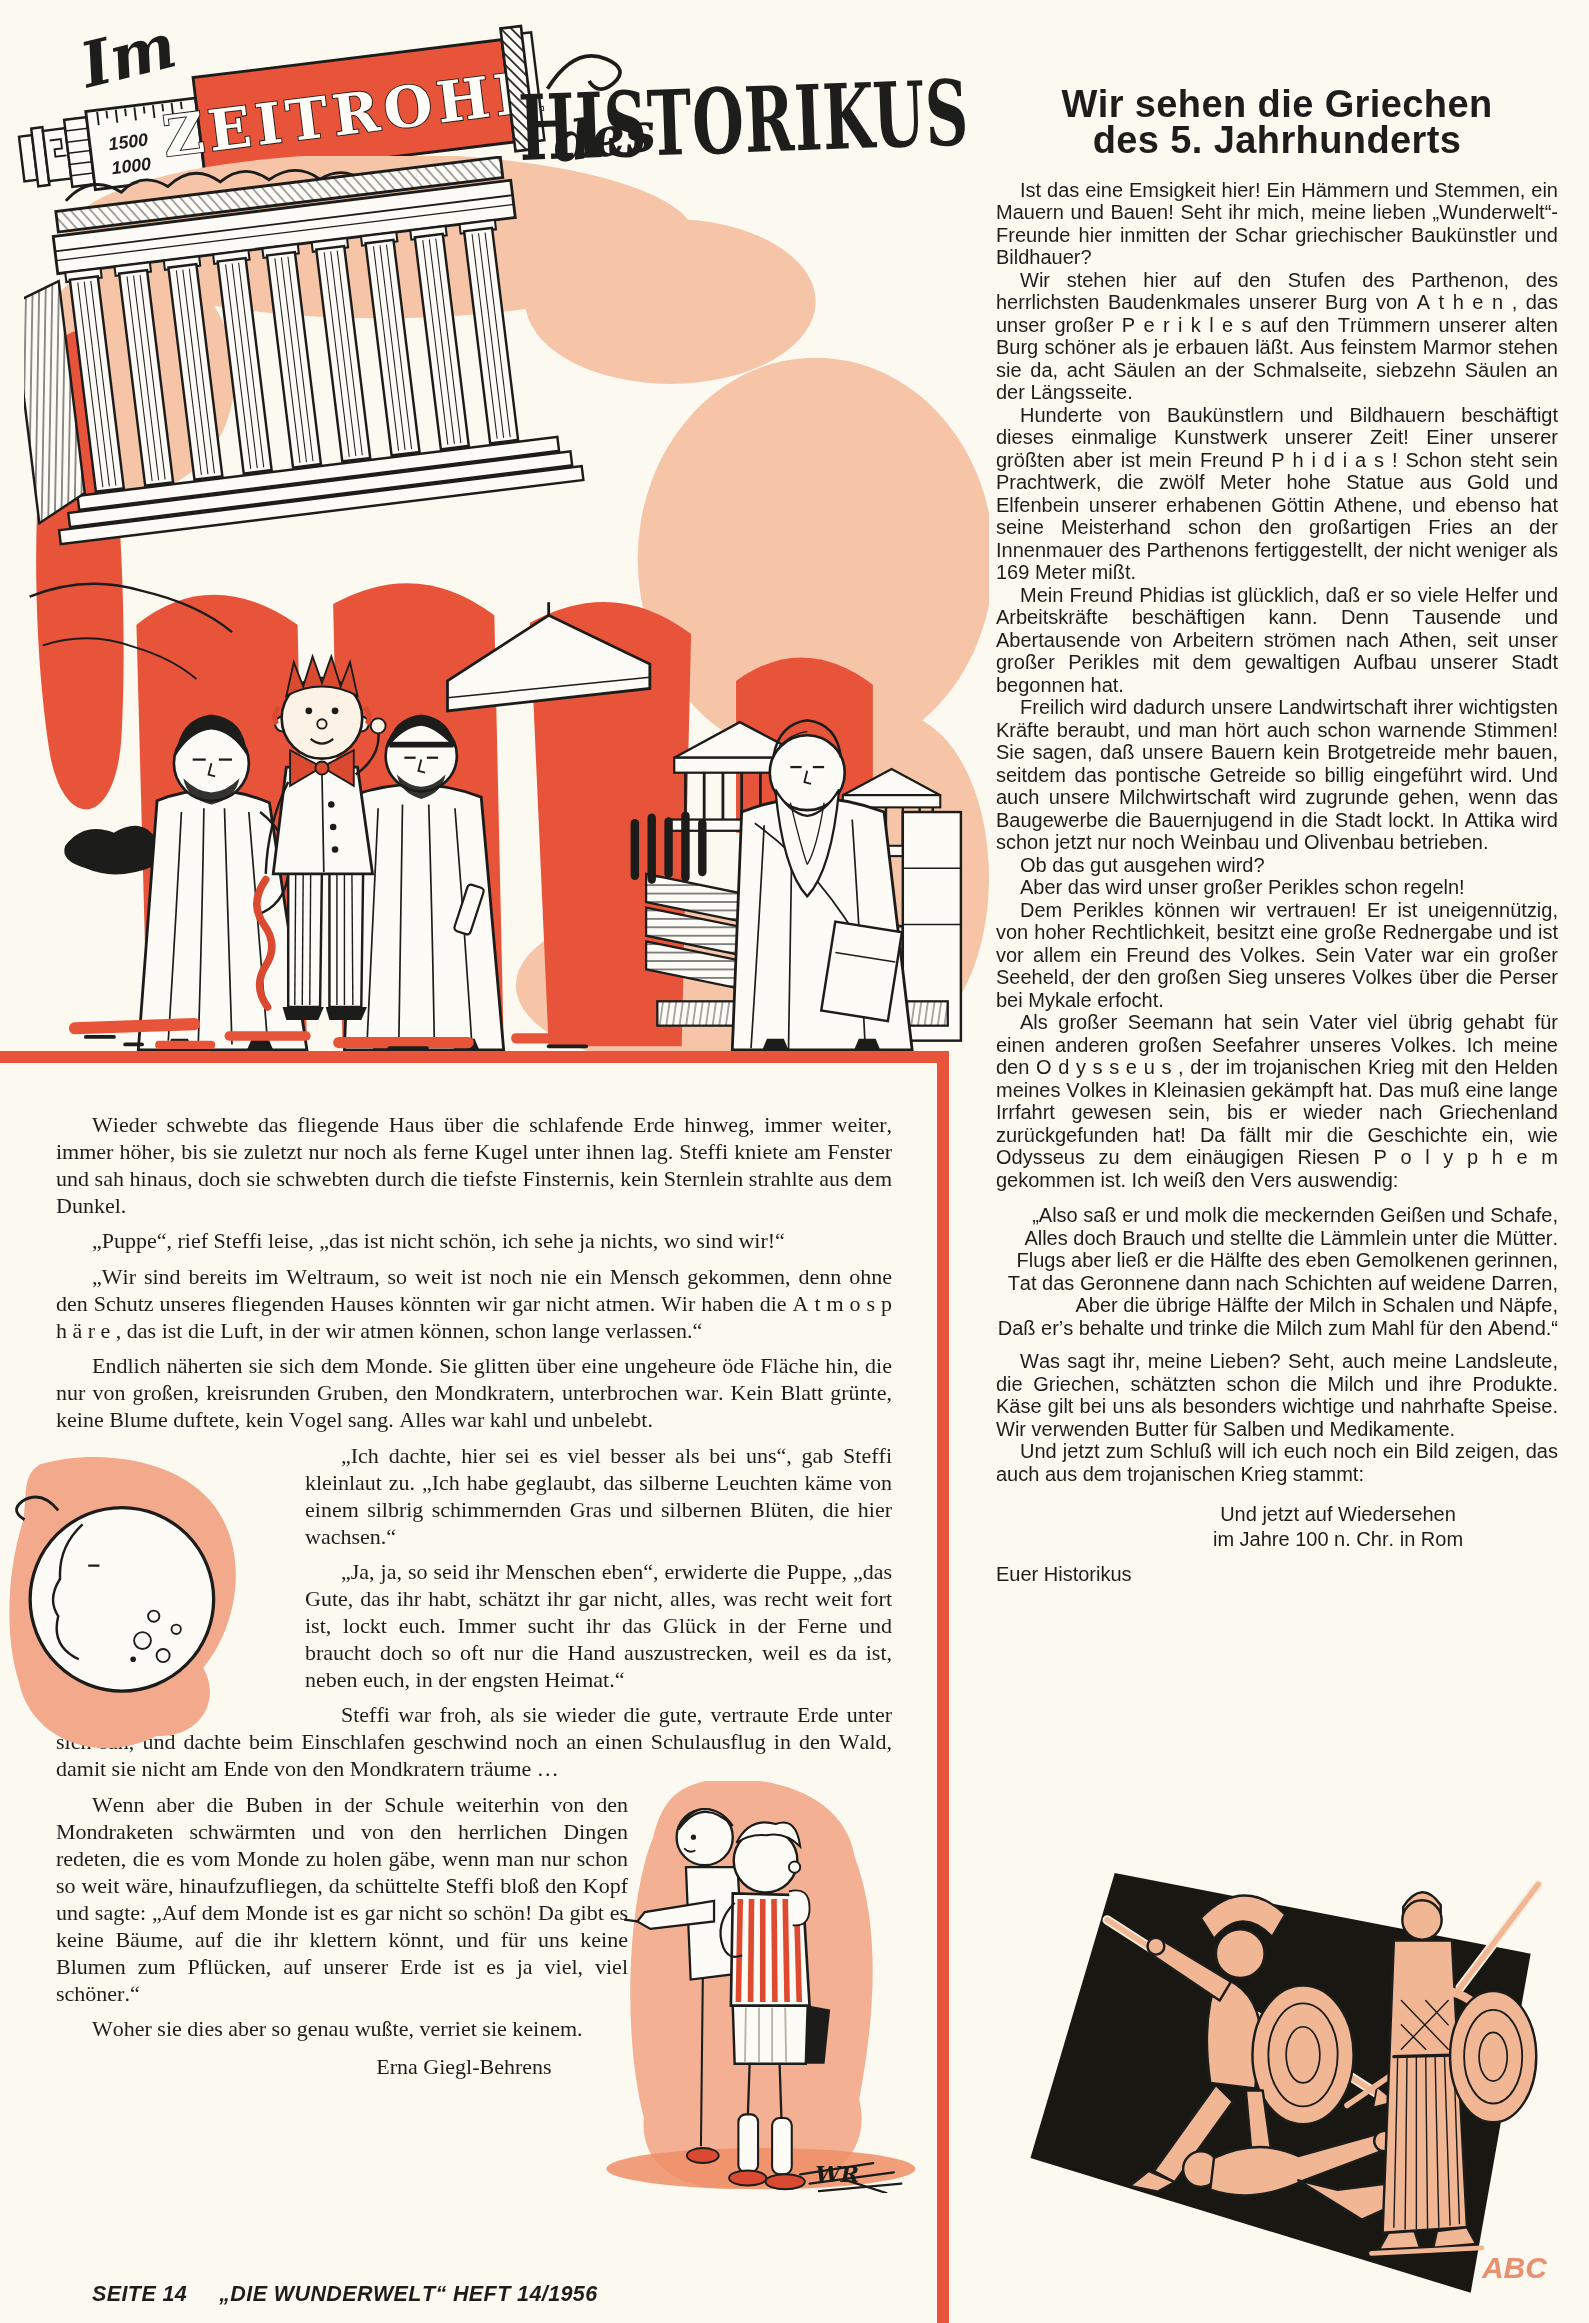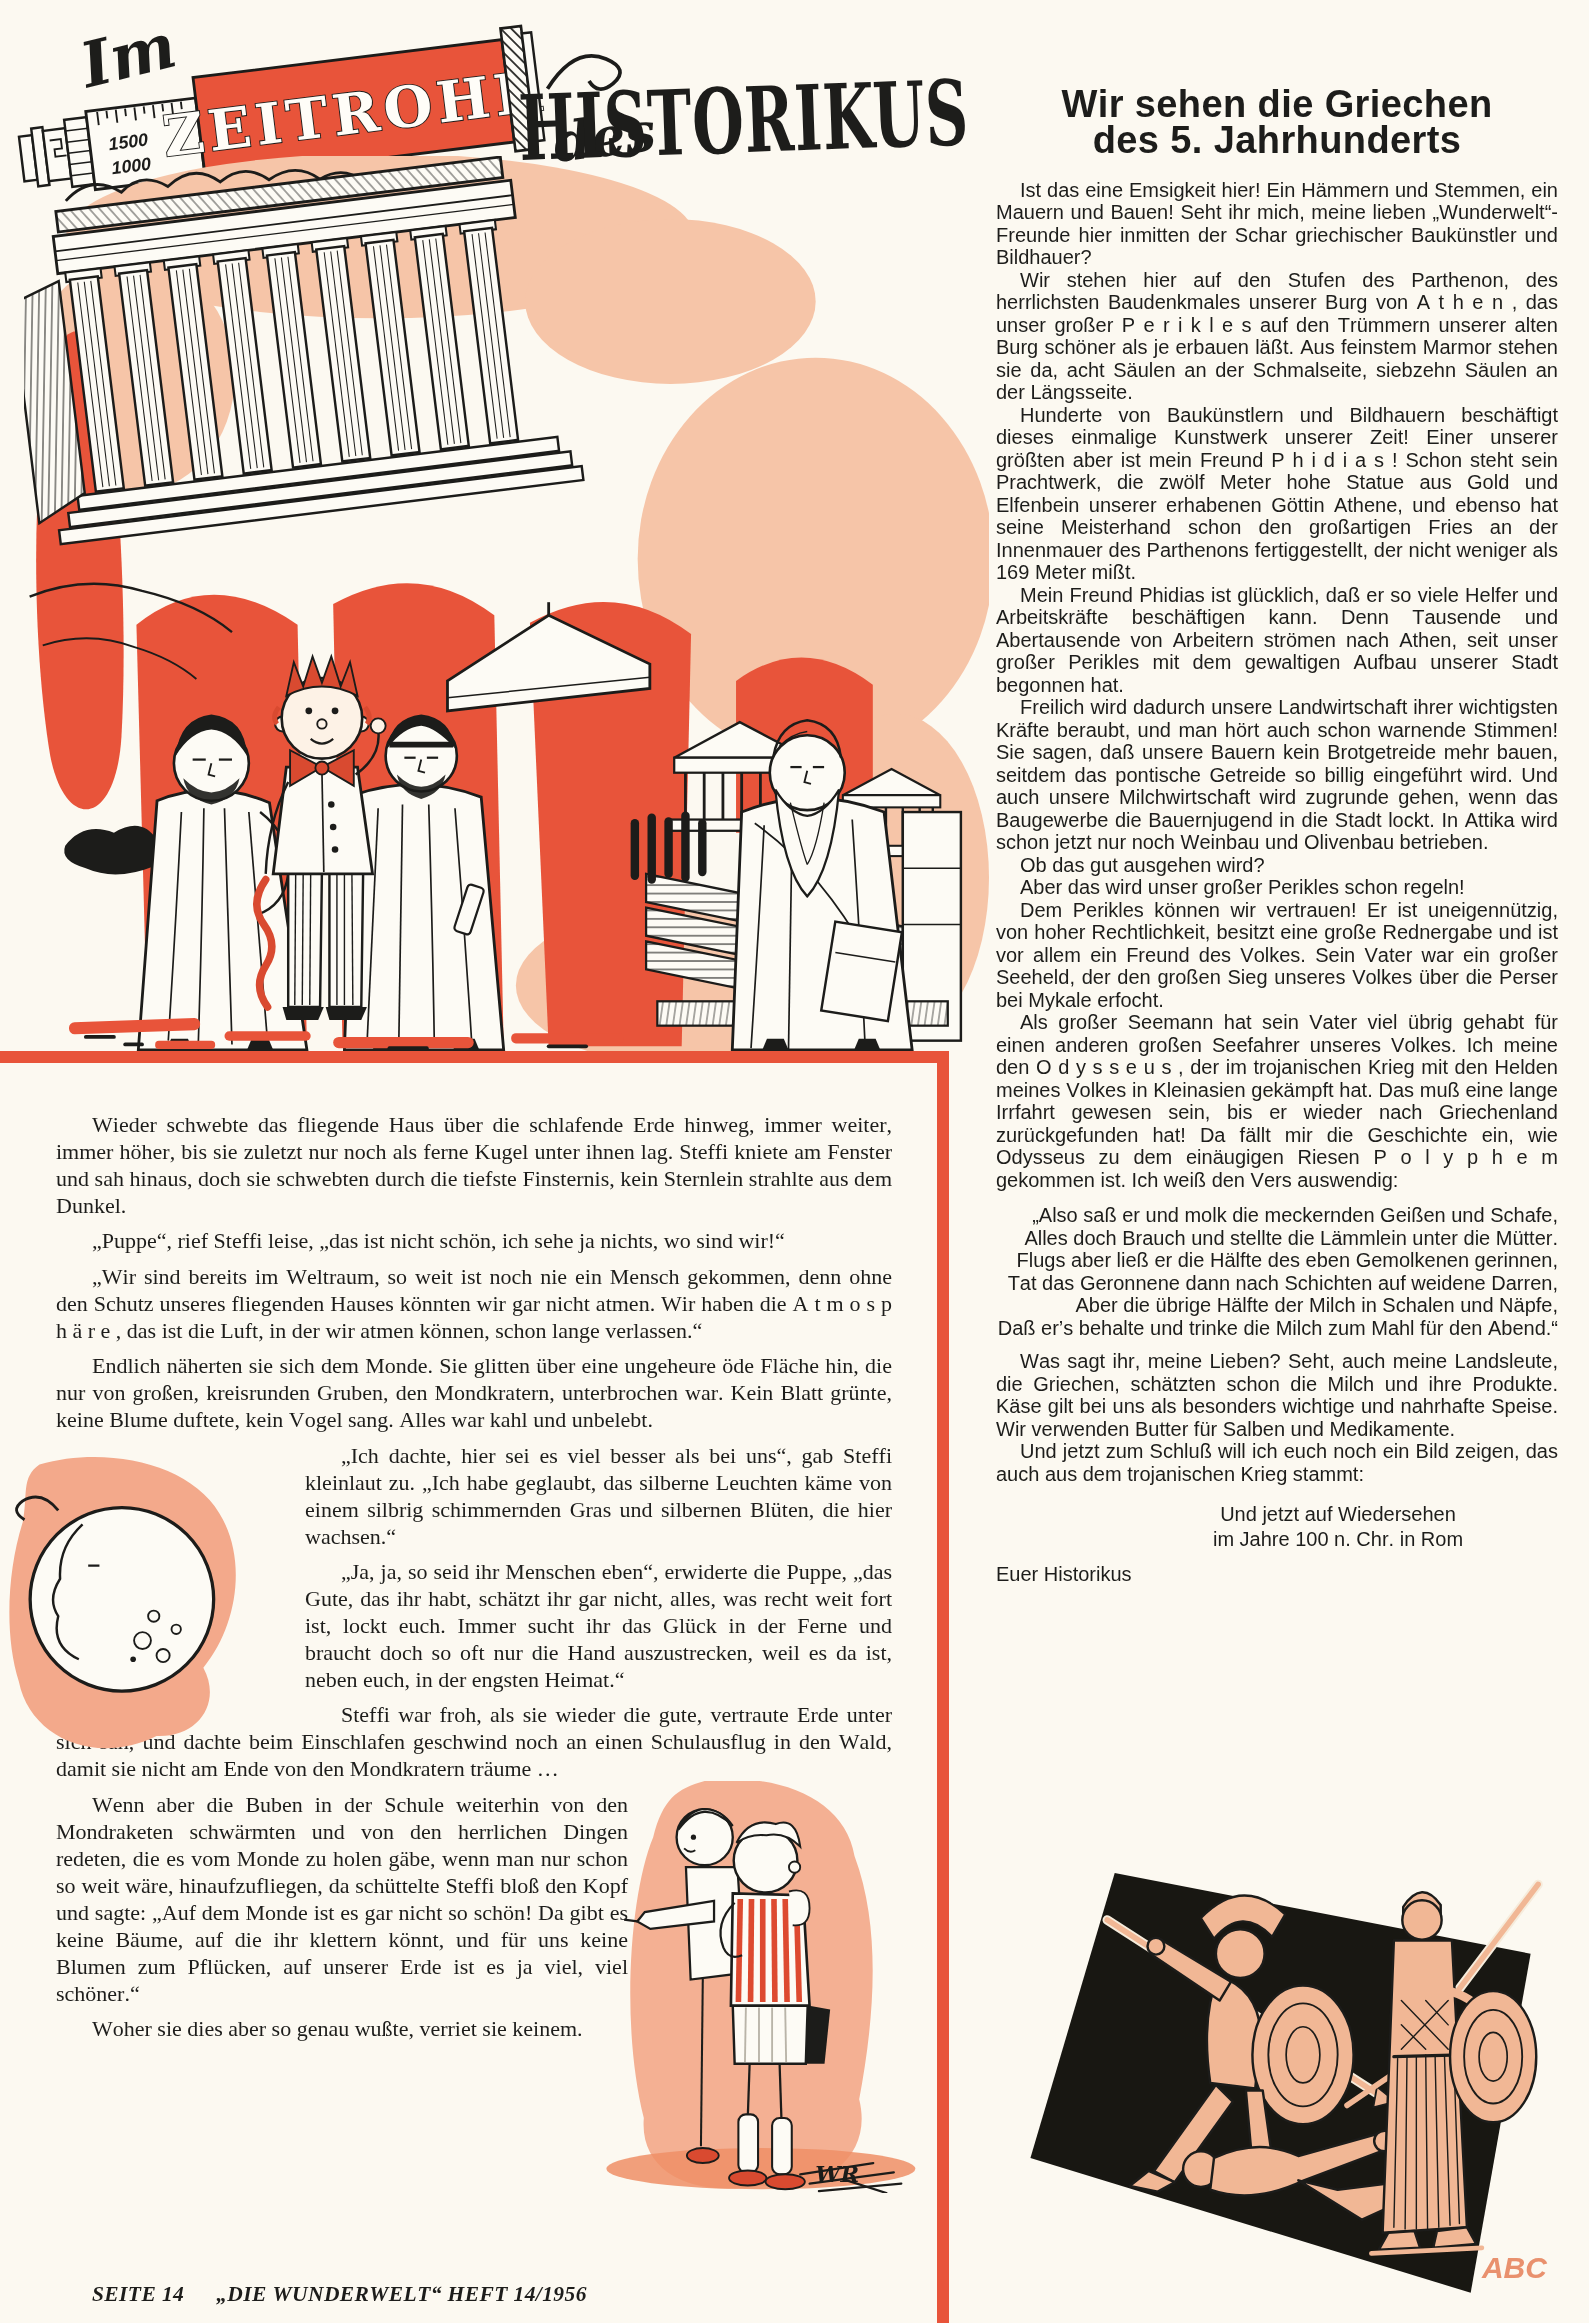--- a/index.html
+++ b/index.html
@@ -42,21 +42,21 @@
   .story .author{margin-top:11.2px;padding-left:244px;text-align:center;text-indent:0;}
   .float-moon{float:left;width:232px;height:242px;margin:28px 17px 5.6px 0;position:relative;}
   .float-moon svg{position:absolute;left:-54px;top:-13px;width:281px;height:309px;}
   .float-children{float:right;width:251px;height:440px;margin:0 0 0 13px;position:relative;}
   .float-children svg{position:absolute;right:-47px;top:-9.4px;width:375px;height:412px;}
 
   
   .warriors{position:absolute;left:1017px;top:1860px;width:572px;height:459px;}
 
   
-  .footer{position:absolute;left:92px;top:2282px;font-family:Liberation Serif, serif;
+  .footer{position:absolute;left:92px;top:2282px;font-family:Liberation Sans, sans-serif;
         font-weight:700;font-size:21.5px;letter-spacing:0.4px;font-style:italic;}
   .footer .gap{display:inline-block;width:32px;}
 </style>
 </head>
 <body>
 
 <div class="page">
 
   <div class="t-im">Im</div>
 
@@ -435,20 +435,21 @@
           <line x1="252" y1="420" x2="330" y2="408"></line>
             <line x1="262" y1="430" x2="352" y2="418"></line>
           <line x1="272" y1="438" x2="360" y2="430"></line>
             <line x1="300" y1="426" x2="344" y2="440"></line>
         </g>
         <text x="268" y="428" font-family="'DejaVu Serif',serif" font-style="italic" font-weight="bold" font-size="24" fill="#1c1c1a">WR</text>
       </svg>
     </div>
     <p>Wenn aber die Buben in der Schule weiterhin von den Mondraketen schwärmten und von den herrlichen Dingen redeten, die es vom Monde zu holen gäbe, wenn man nur schon so weit wäre, hinaufzufliegen, da schüttelte Steffi bloß den Kopf und sagte: „Auf dem Monde ist es gar nicht so schön! Da gibt es keine Bäume, auf die ihr klettern könnt, und für uns keine Blumen zum Pflücken, auf unserer Erde ist es ja viel, viel schöner.“</p>
     <p>Woher sie dies aber so genau wußte, verriet sie keinem.</p>
+    <div class="author">Erna Giegl-Behrens</div>
   </div>
 
   <svg class="warriors" viewBox="0 0 610 490">
     <polygon points="104,14 548,100 484,462 14,318" fill="#181712"></polygon>
     <g stroke-linejoin="round" stroke-linecap="round">
       <g stroke="#f6ecdc" stroke-width="10" fill="none">
         <line x1="96" y1="64" x2="388" y2="252"></line>
         <line x1="556" y1="26" x2="470" y2="140"></line>
       </g>
 

